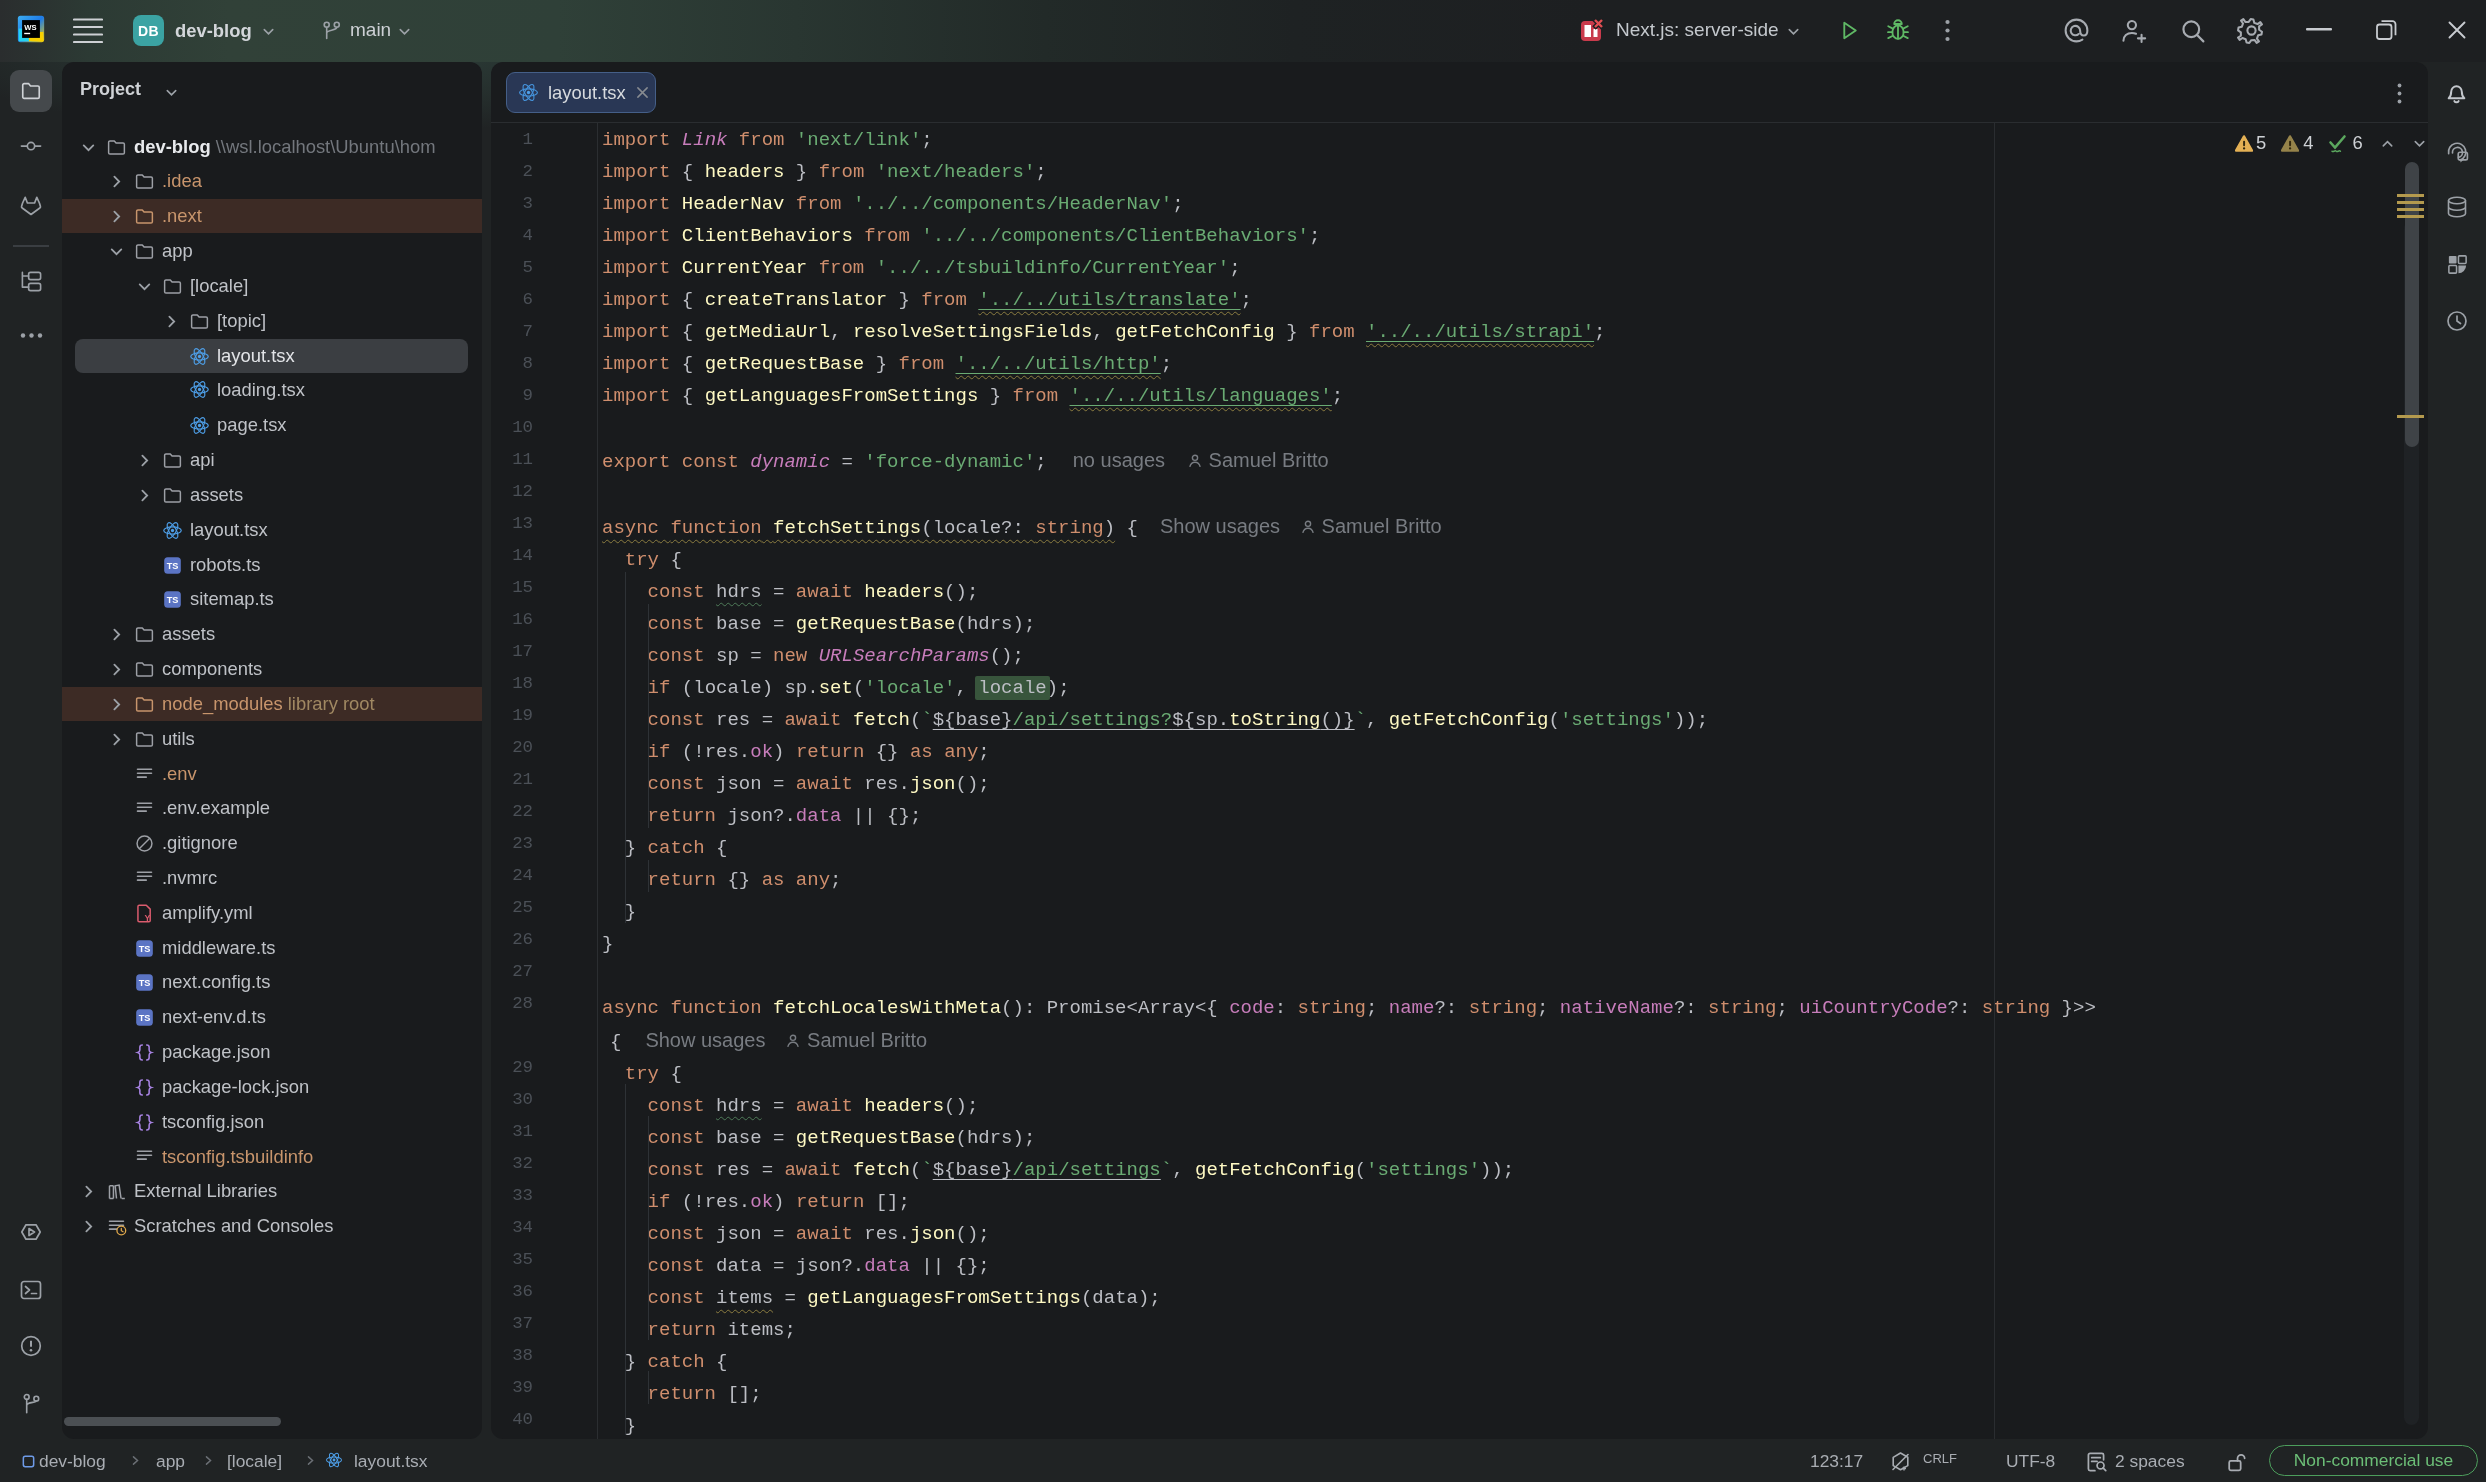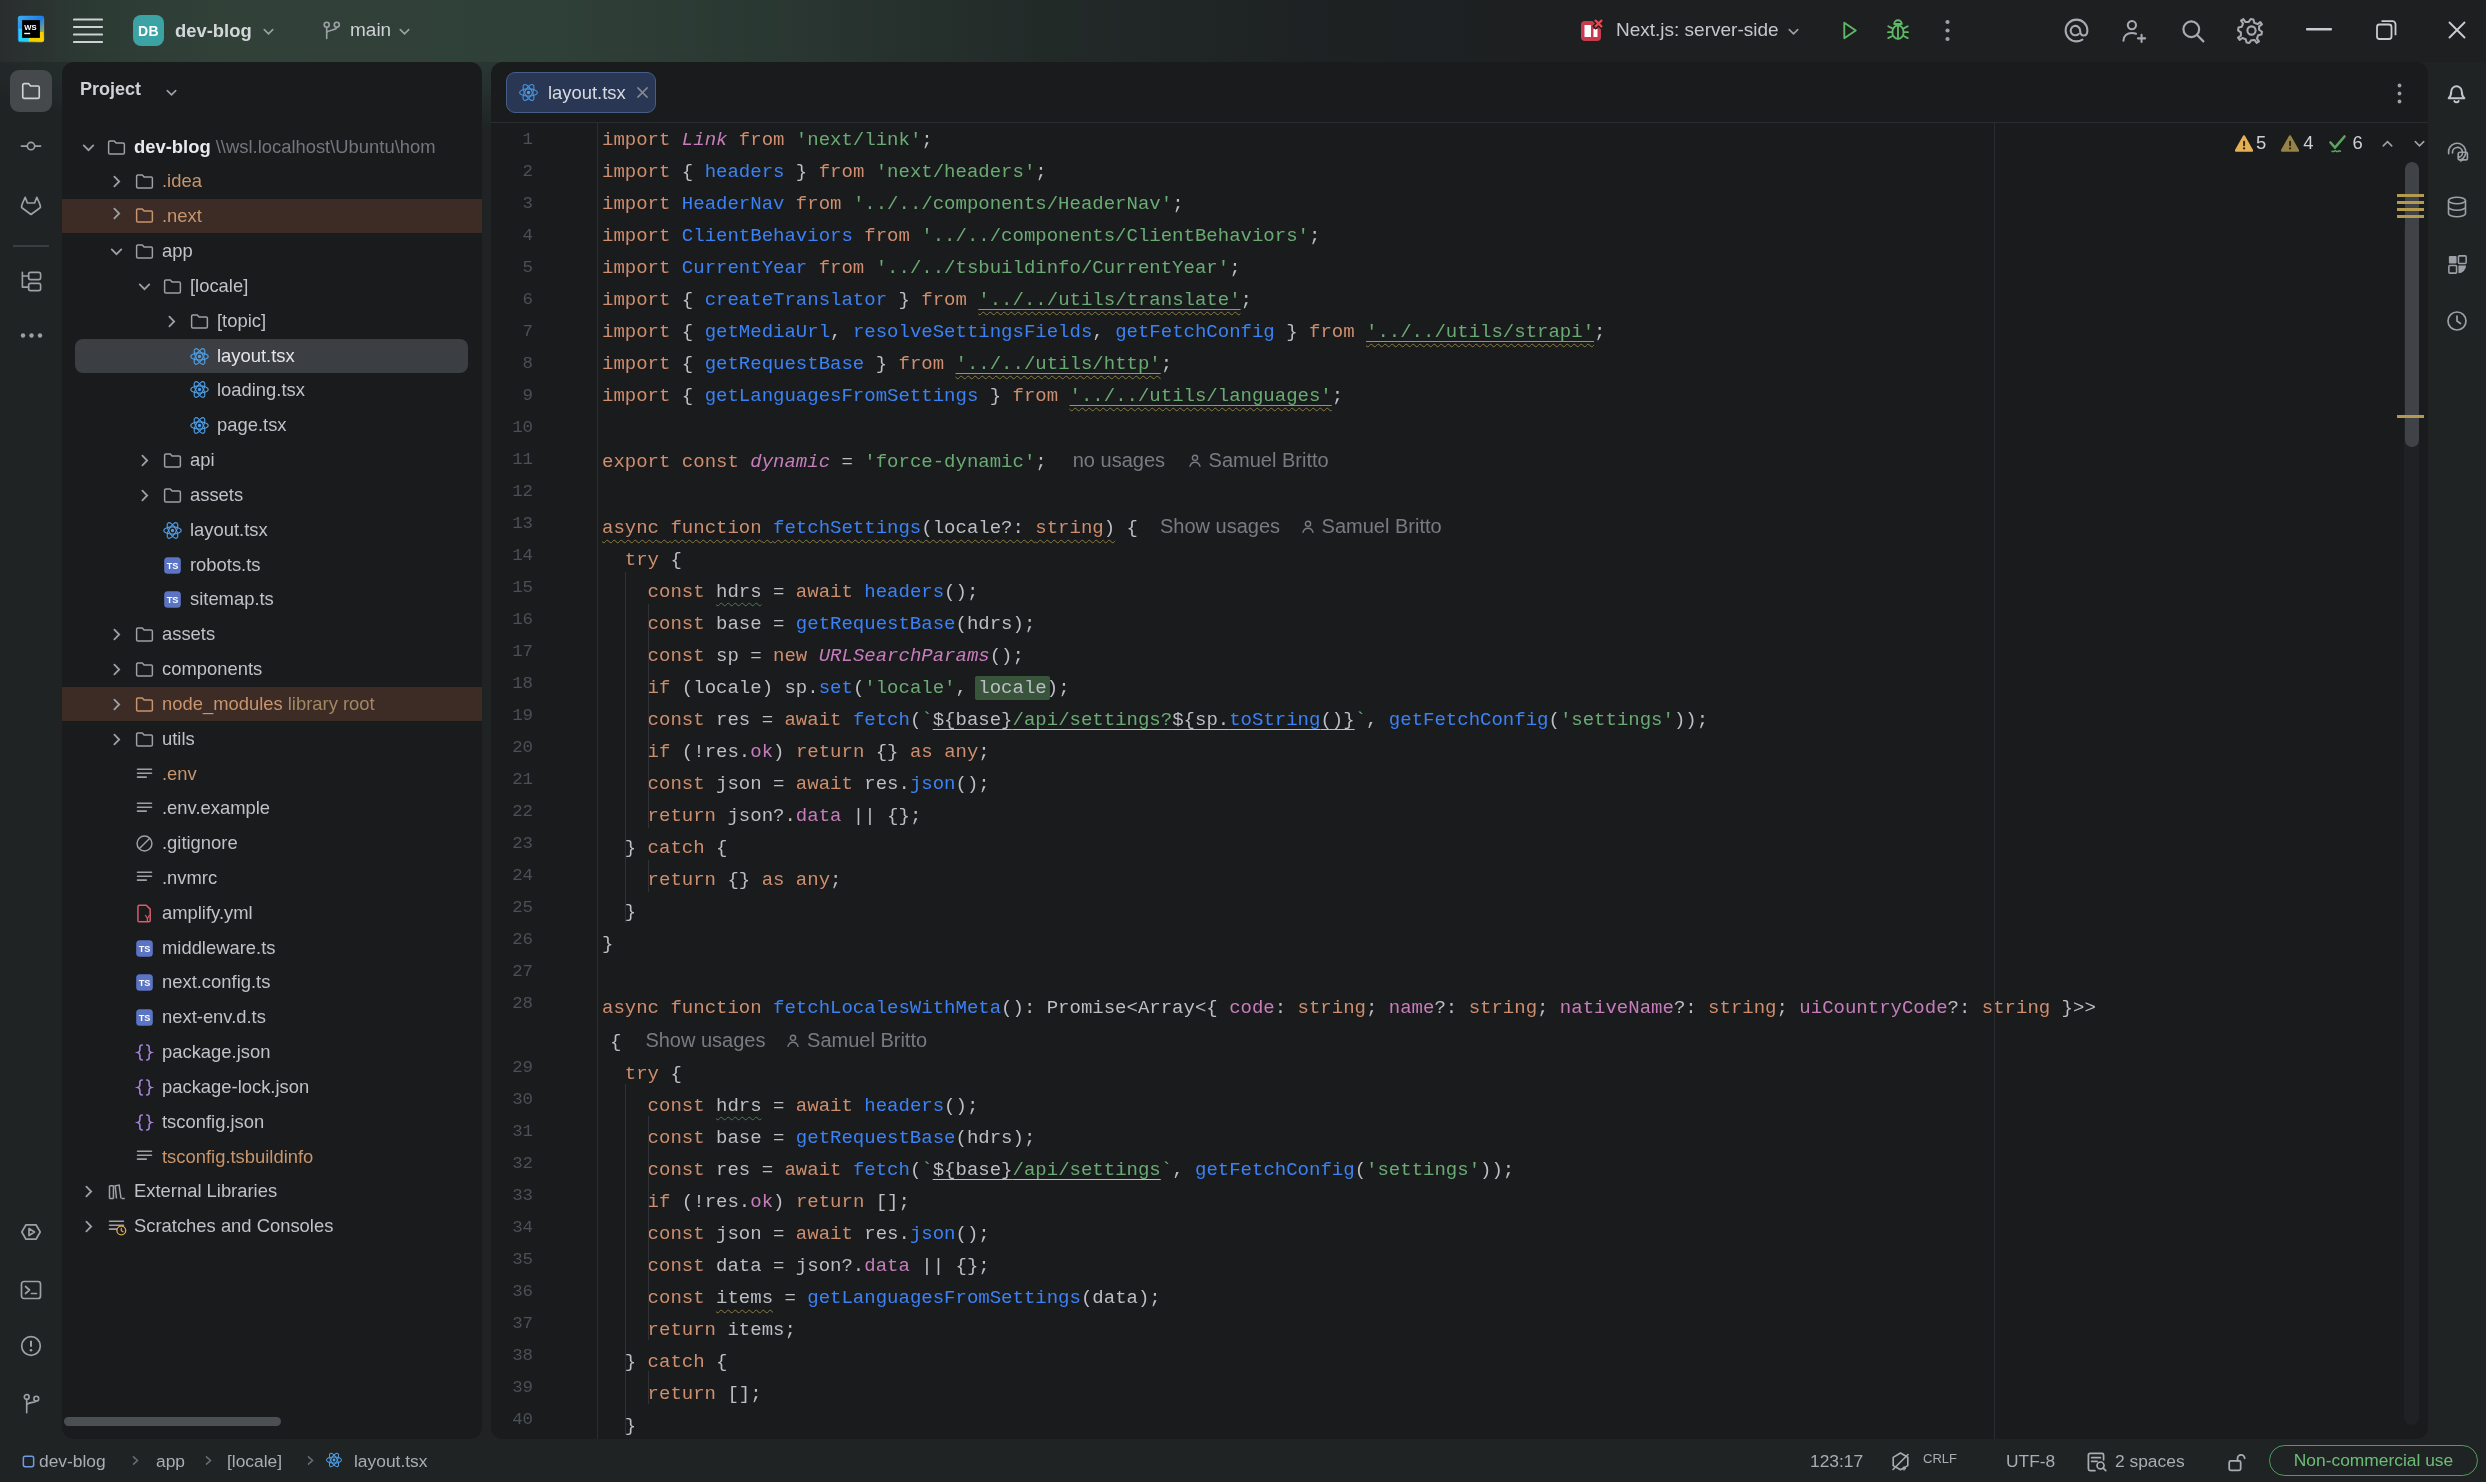--- a/index.html
+++ b/index.html
@@ -1,21 +1,21 @@
 <!DOCTYPE html>
 <html><head><meta charset="utf-8">
 <style>
 *{margin:0;padding:0;box-sizing:border-box}
 html,body{width:2487px;height:1483px;overflow:hidden;background:#202324;font-family:"Liberation Sans",sans-serif}
 .abs{position:absolute}
 svg{display:block}
 .island{position:absolute;background:#191b1d;border-radius:12px}
 
 .k{color:#CF8E6D}
-.f{color:#3b82f6}
+.f{color:#fef9c3}
 .s{color:#6AAB73}
 .c{color:#C77DBB;font-style:italic}
 .p{color:#C77DBB}
 .lu{text-decoration:underline;text-underline-offset:4px;text-decoration-thickness:1px}
 .wy{text-decoration:underline wavy #8a7b40;text-underline-offset:6px;text-decoration-thickness:1px}
 .wg{text-decoration:underline wavy #4E7A58;text-underline-offset:5px;text-decoration-thickness:1px}
 .il{font-family:Liberation Sans, sans-serif;font-size:20px;color:#787c82}
 .code{position:absolute;left:111px;top:62px;font-family:"Liberation Mono",monospace;font-size:19px;line-height:32px;white-space:pre;color:#BCBEC4}
 .gut{position:absolute;left:0;width:42px;top:62px;text-align:right;font-family:"Liberation Mono",monospace;font-size:17.4px;line-height:32px;white-space:pre;color:#4b5057}
 
@@ -196,21 +196,21 @@
           <svg class="chev" viewBox="0 0 16 16" fill="none" stroke="#9CA1A7" stroke-width="1.7" stroke-linecap="round">
             <path d="M6 3.5 10.5 8 6 12.5"></path>
           </svg>
           <svg class="ticon" viewBox="0 0 24 24" fill="none" stroke="#9DA0A6" stroke-width="1.7" stroke-linejoin="round">
             <path d="M3 6A1.5 1.5 0 0 1 4.5 4.5h5l2 2.3h8A1.5 1.5 0 0 1 21 8.3v9.7a1.5 1.5 0 0 1-1.5 1.5h-15A1.5 1.5 0 0 1 3 18z"></path>
           </svg>
           <span class="lbl orange">.idea</span>
         </span>
       </div>
 <div class="trow" style="top:137px;padding-left:46px;background:#3d2b25">
-        <span style="position:relative;display:flex;width:100%">
+        <span style="position:relative;display:flex;align-items:center;width:100%">
           <svg class="chev" viewBox="0 0 16 16" fill="none" stroke="#9CA1A7" stroke-width="1.7" stroke-linecap="round">
             <path d="M6 3.5 10.5 8 6 12.5"></path>
           </svg>
           <svg class="ticon" viewBox="0 0 24 24" fill="none" stroke="#C8956C" stroke-width="1.7" stroke-linejoin="round">
             <path d="M3 6A1.5 1.5 0 0 1 4.5 4.5h5l2 2.3h8A1.5 1.5 0 0 1 21 8.3v9.7a1.5 1.5 0 0 1-1.5 1.5h-15A1.5 1.5 0 0 1 3 18z"></path>
           </svg>
           <span class="lbl orange">.next</span>
         </span>
       </div>
 <div class="trow" style="top:172px;padding-left:46px">

